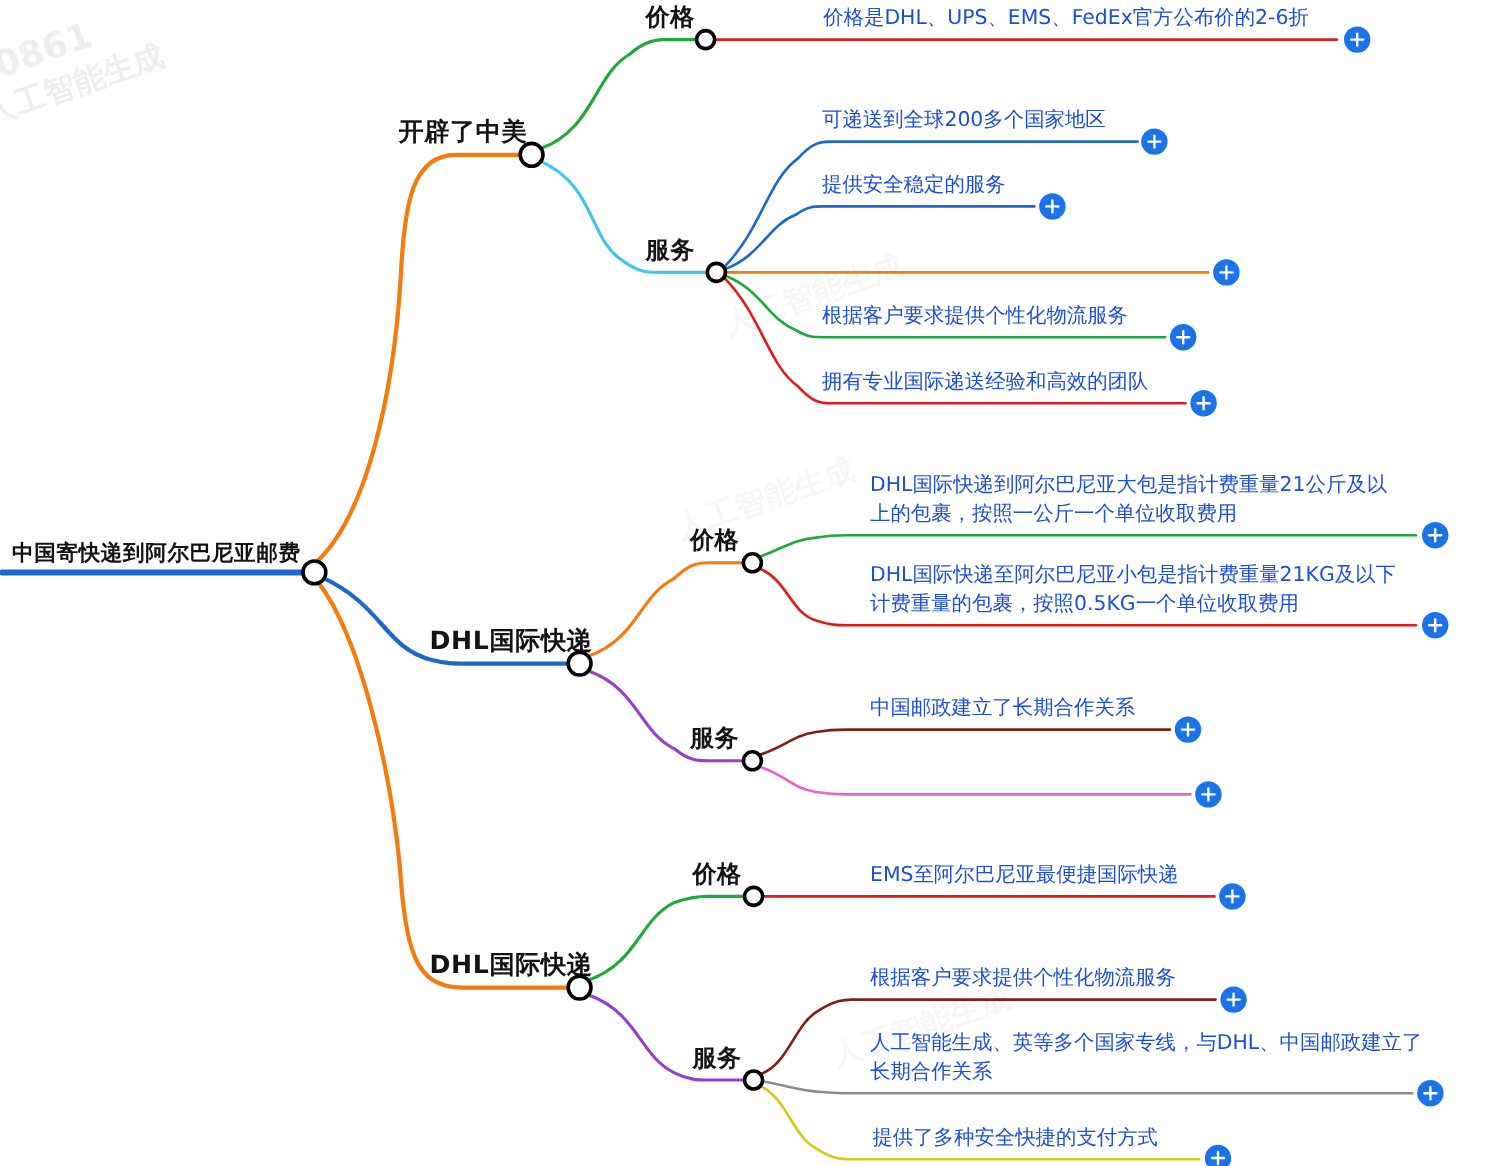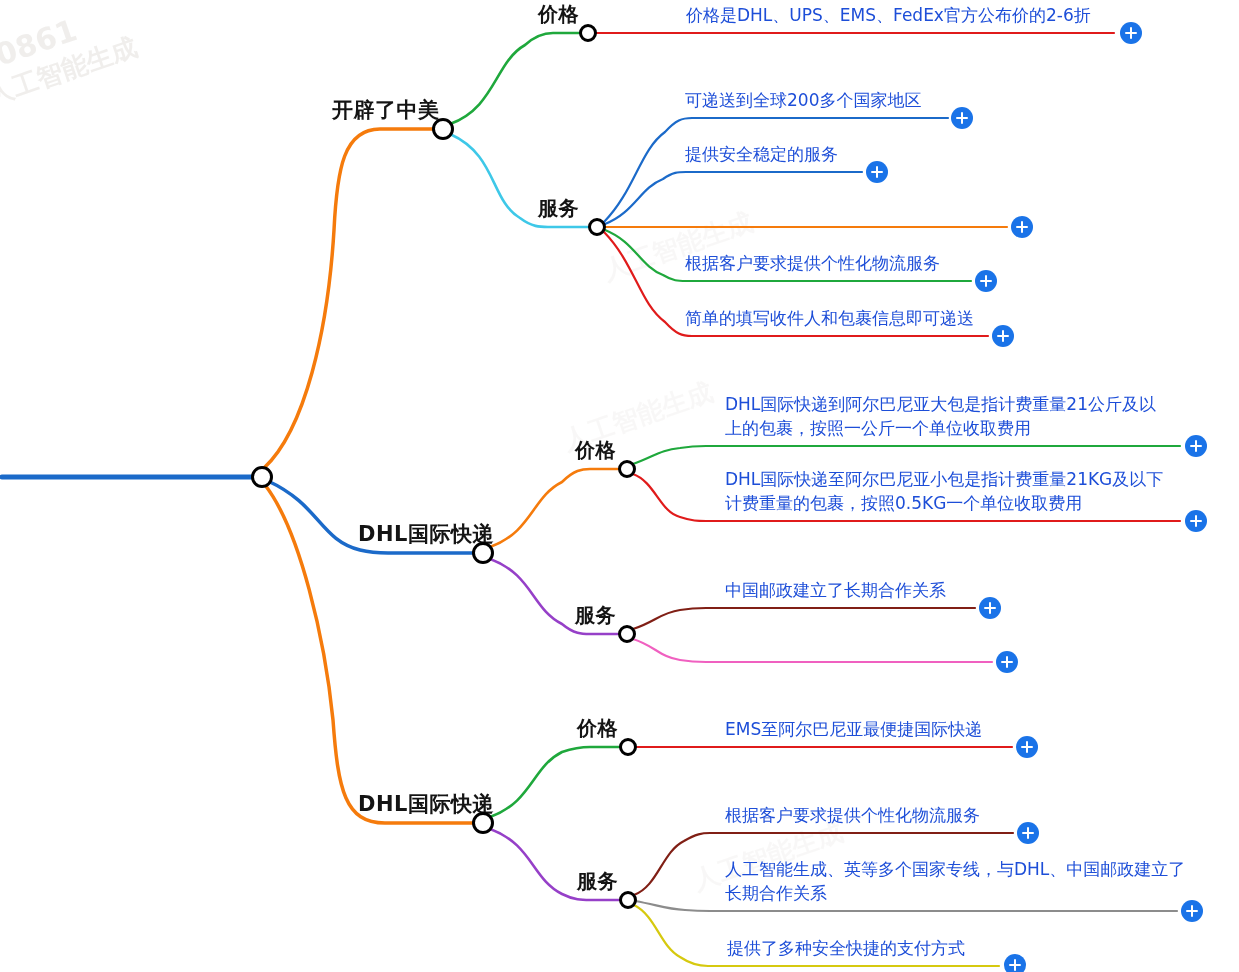--- a/index.html
+++ b/index.html
@@ -105,20 +105,21 @@
       <path d="M 490 817 C 532 802 532 767 562 752 C 574 748 582 747 590 747 H 619" stroke="#1fa83c" stroke-width="2.6"></path>
       <path d="M 637 747 H 1012" stroke="#e01b1b" stroke-width="2.2"></path>
 
       <path d="M 490 829 C 532 844 532 879 562 894 C 574 900 582 900 590 900 H 619" stroke="#9640c8" stroke-width="2.6"></path>
       <path d="M 634 895 C 658 886 662 852 684 841 C 696 834 702 833 710 833 H 1013" stroke="#801f15" stroke-width="2.2"></path>
       <path d="M 635 901 C 658 905 665 909 685 910 C 697 911 702 911 710 911 H 1177" stroke="#8c8c8c" stroke-width="2.2"></path>
       <path d="M 634 905 C 656 916 660 946 680 957 C 692 965 700 966 708 966 H 999" stroke="#d6c90f" stroke-width="2.2"></path>
     </g>
   </svg>
 
+  <div class="topic root" style="left:10px;bottom:499px">中国寄快递到阿尔巴尼亚邮费</div>
   <div class="node main bd-blue" style="left:251px;top:466px"></div>
 
   <div class="topic branch" style="left:332px;bottom:848px">开辟了中美</div>
   <div class="node main bd-orange" style="left:432px;top:118px"></div>
 
   <div class="topic sub" style="left:538px;bottom:944px">价格</div>
   <div class="node sub bd-green" style="left:579px;top:24px"></div>
   <div class="leaf" style="left:686px;bottom:944px">价格是DHL、UPS、EMS、FedEx官方公布价的2-6折</div>
   <div class="plus" style="left:1120px;top:22px"></div>
 
@@ -129,21 +130,21 @@
   <div class="plus" style="left:951px;top:107px"></div>
 
   <div class="leaf" style="left:685px;bottom:805px">提供安全稳定的服务</div>
   <div class="plus" style="left:866px;top:161px"></div>
 
   <div class="plus" style="left:1011px;top:216px"></div>
 
   <div class="leaf" style="left:685px;bottom:696px">根据客户要求提供个性化物流服务</div>
   <div class="plus" style="left:975px;top:270px"></div>
 
-  <div class="leaf" style="left:685px;bottom:641px">简单的填写收件人和包裹信息即可递送</div>
+  <div class="leaf" style="left:685px;bottom:641px">拥有专业国际递送经验和高效的团队</div>
   <div class="plus" style="left:992px;top:325px"></div>
 
   <div class="topic branch" style="left:358px;bottom:424px">DHL国际快递</div>
   <div class="node main bd-blue" style="left:472px;top:542px"></div>
 
   <div class="topic sub" style="left:575px;bottom:508px">价格</div>
   <div class="node sub bd-orange" style="left:618px;top:460px"></div>
 
   <div class="leaf wrap" style="left:725px;bottom:531px;width:447px">DHL国际快递到阿尔巴尼亚大包是指计费重量21公斤及以上的包裹，按照一公斤一个单位收取费用</div>
   <div class="plus" style="left:1185px;top:435px"></div>

